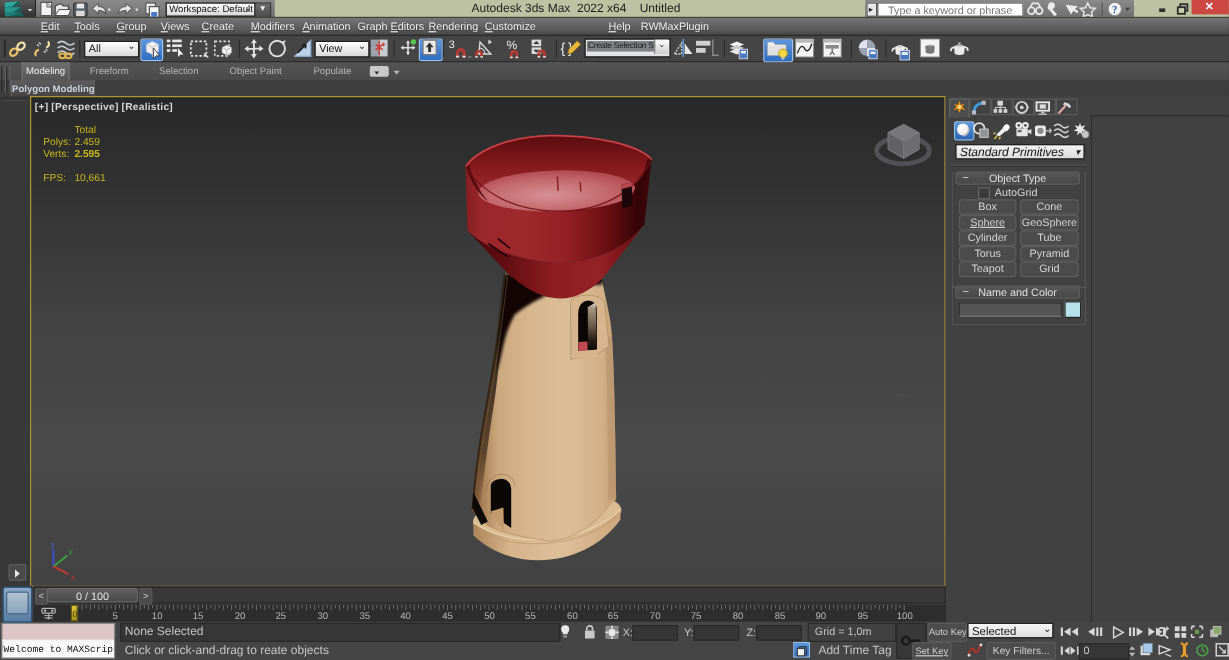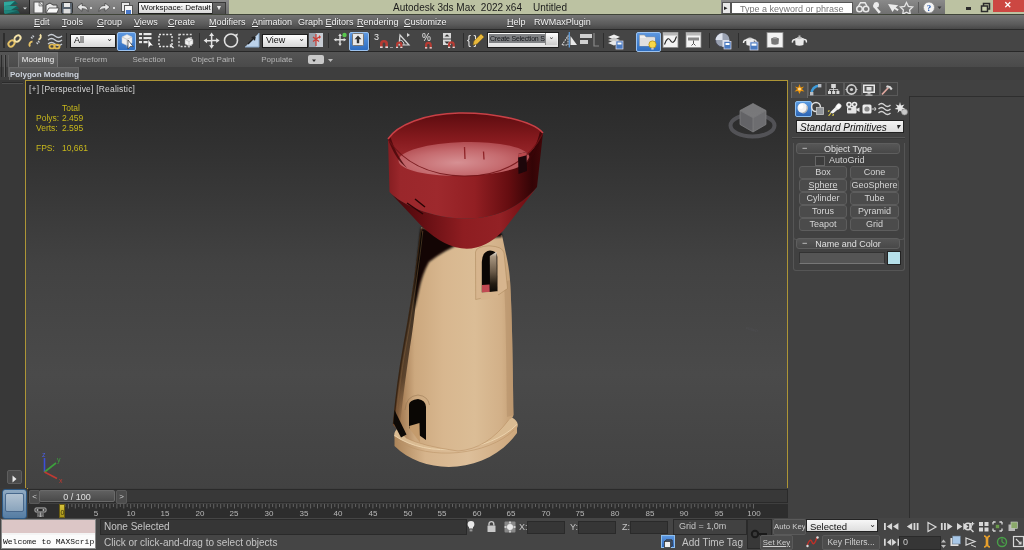--- a/index.html
+++ b/index.html
@@ -25,21 +25,21 @@
 .drop{position:absolute;background:linear-gradient(#fdfdfd,#d8d8d8);border:1px solid #1e1e1e;font-size:9px;color:#111;white-space:nowrap;overflow:hidden;}
 .drop:after{content:"⌄";position:absolute;right:2px;top:-1px;font-size:8px;color:#333;}
 
 #ribbontabs{left:0;top:52px;width:1024px;height:15px;background:linear-gradient(#555,#4a4a4a);}
 #ribbonrow{left:0;top:67px;width:1024px;height:13px;background:#3e3e3e;}
 .rtab{position:absolute;top:52px;height:15px;font-size:8px;color:#b5b5b5;text-align:center;}
 
 #main{left:0;top:80px;width:1024px;height:408px;background:#3a3a3a;}
 #leftstrip{left:0;top:80px;width:27px;height:408px;background:#383838;}
 #viewport{left:25px;top:80px;width:763px;height:409px;border:1px solid #ad9536;box-sizing:border-box;background:linear-gradient(#282828 0%,#323232 18%,#424242 45%,#4a4a4a 72%,#424242 100%);}
-#vplabel{left:29px;top:84px;font-size:8.5px;color:#d8d8d8;letter-spacing:0.2px;}
+#vplabel{left:29px;top:84px;font-size:8.5px;color:#d8d8d8;letter-spacing:0.2px;font-weight:bold;}
 .stat{position:absolute;font-size:8.5px;color:#c8b81c;text-align:right;}
 
 #cmdpanel{left:788px;top:80px;width:236px;height:439px;background:#414141;}
 .cbtn{position:absolute;background:#4b4b4b;border:1px solid #5d5d5d;border-radius:3px;color:#d5d5d5;font-size:9px;text-align:center;line-height:11px;}
 .rollhead{position:absolute;background:linear-gradient(#565656,#484848);border:1px solid #5e5e5e;border-radius:3px;color:#e0e0e0;font-size:9px;text-align:center;line-height:11px;}
 
 #timeline{left:28px;top:488px;width:760px;height:16px;background:#3f3f3f;}
 #ruler{left:28px;top:504px;width:760px;height:14px;background:#2f2f2f;}
 #statusbar{left:0;top:518px;width:1024px;height:32px;background:#454545;}
 .sfield{position:absolute;background:#363636;border:1px solid #2a2a2a;}
@@ -525,21 +525,21 @@
   <div class="abs" id="vplabel">[+] [Perspective] [Realistic]</div>
   <div class="abs" style="left:7px;top:470px;width:13px;height:12px;background:#4a4a4a;border:1px solid #5e5e5e;border-radius:2px;">
     <svg width="13" height="12">
         <path d="M4.5,2.5 l4,3.5 l-4,3.5 z" fill="#e8e8e8"></path>
       </svg>
   </div>
   <div class="abs stat" style="left:62px;top:103px;">Total</div>
   <div class="abs stat" style="left:36px;top:113px;">Polys:</div>
     <div class="abs stat" style="left:62px;top:113px;">2.459</div>
   <div class="abs stat" style="left:36px;top:123px;">Verts:</div>
-    <div class="abs stat" style="left:62px;top:123px;">2.595</div>
+    <div class="abs stat" style="left:62px;top:123px;font-weight:bold;">2.595</div>
   <div class="abs stat" style="left:36px;top:143px;">FPS:</div>
     <div class="abs stat" style="left:62px;top:143px;">10,661</div>
 
   <div class="abs" id="cmdpanel"></div>
   <div class="abs" style="left:909px;top:96px;width:1px;height:423px;background:#2e2e2e;"></div>
   <div class="abs" style="left:910px;top:96px;width:114px;height:1px;background:#2e2e2e;"></div>
 
   <div class="abs" style="left:791px;top:82px;width:110px;height:15px;">
     <div style="position:absolute;left:0;top:0;width:17px;height:16px;background:#4d4d4d;border:1px solid #666;border-bottom:none;box-sizing:border-box;"></div>
     <div style="position:absolute;left:17px;top:0;width:18px;height:14px;background:#424242;border:1px solid #5a5a5a;box-sizing:border-box;"></div>
@@ -905,21 +905,21 @@
     </div>
 
   <div class="abs" style="left:1px;top:519px;width:95px;height:30px;border:1px solid #888;box-sizing:border-box;">
     <div style="position:absolute;left:0;top:0;width:93px;height:13px;background:#dcc6c6;border-bottom:2px solid #f4f4f4;"></div>
     <div style="position:absolute;left:0;top:15px;width:93px;height:13px;background:#fbfbfb;"></div>
     <div style="position:absolute;left:1px;top:16.5px;font-family:'Liberation Mono',monospace;font-size:8px;color:#111;white-space:pre;">Welcome to MAXScrip</div>
   </div>
 
   <div class="abs sfield" style="left:100px;top:519px;width:365px;height:14px;"></div>
   <div class="abs slabel" style="left:104px;top:521px;">None Selected</div>
-  <div class="abs slabel" style="left:104px;top:537px;">Click or click-and-drag to select objects</div>
+  <div class="abs slabel" style="left:104px;top:537px;">Click or click-and-drag to reate objects</div>
 
   <svg class="abs" width="60" height="14" style="left:466px;top:520px;">
     <path d="M5,1 a3.4,3.4 0 0 1 3.4,3.4 q0,1.8 -1.4,2.8 l0,1.4 l-4,0 l0,-1.4 q-1.4,-1 -1.4,-2.8 A3.4,3.4 0 0 1 5,1" fill="#e8e8e8"></path>
     <rect x="3.6" y="9.4" width="2.8" height="2" fill="#999"></rect>
     <g transform="translate(21,1)">
       <rect x="0.5" y="4.5" width="8" height="6.5" rx="0.5" fill="#c8c8c8"></rect>
       <path d="M2,4.5 l0,-1.5 a2.4,2.4 0 0 1 4.8,0 l0,1.5" fill="none" stroke="#c8c8c8" stroke-width="1.4"></path>
     </g>
     <g transform="translate(38,1)">
       <rect x="0.5" y="0.5" width="11" height="11" rx="1" fill="#888"></rect>

